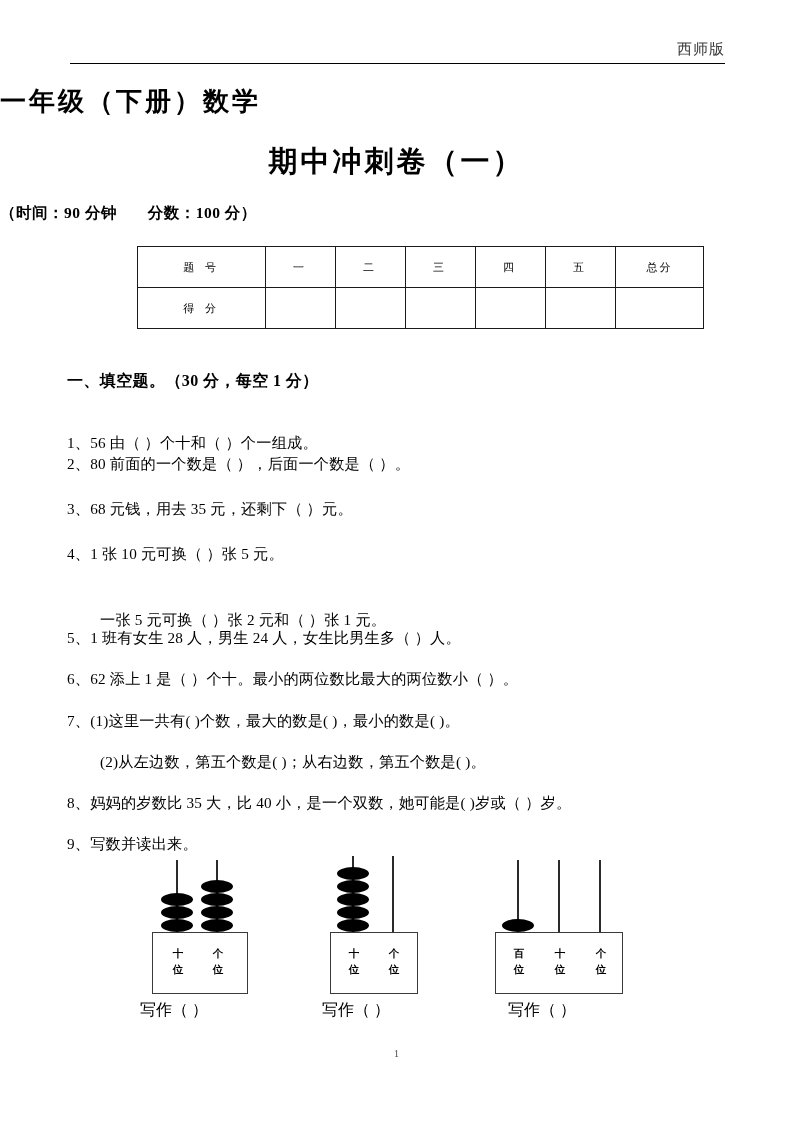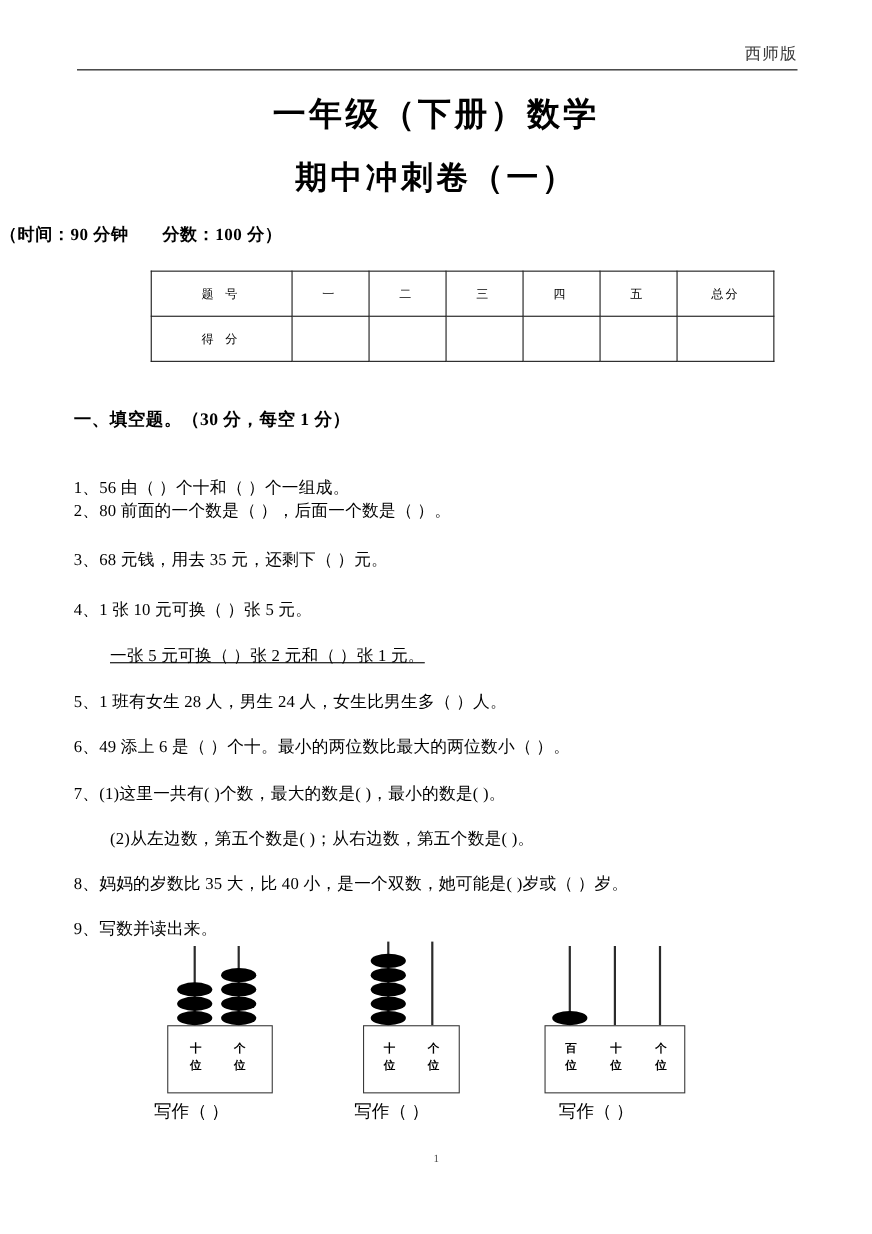--- a/index.html
+++ b/index.html
@@ -45,22 +45,21 @@
     height: 0;
     border-top: 1.4px solid #000;
   }
 
   
   .title-main {
     position: absolute;
     left: 0;
     top: 84px;
     width: 793px;
-    text-align: center;
-    font-size: 30px;
+    font-size: 26px;
     font-weight: 700;
     letter-spacing: 3px;
     font-family: "Liberation Serif", "DejaVu Serif", serif;
   }
   .title-sub {
     position: absolute;
     left: 0;
     top: 142px;
     width: 793px;
     text-align: center;
@@ -235,23 +234,23 @@
     </tbody>
   </table>
 
   <div class="section-heading">一、填空题。（30 分，每空 1 分）</div>
 
   <div id="question-list">
       <div class="q" style="top: 433px;">1、56 由（         ）个十和（        ）个一组成。</div>
       <div class="q" style="top: 454px;">2、80 前面的一个数是（         ），后面一个数是（          ）。</div>
       <div class="q" style="top: 499px;">3、68 元钱，用去 35 元，还剩下（           ）元。</div>
       <div class="q" style="top: 544px;">4、1 张 10 元可换（          ）张 5 元。</div>
-      <div class="q indent" style="top: 586px; text-decoration: underline;">一张 5 元可换（           ）张 2 元和（          ）张 1 元。</div>
+      <div class="q indent" style="top: 610px;">一张 5 元可换（           ）张 2 元和（          ）张 1 元。</div>
       <div class="q" style="top: 628px;">5、1 班有女生 28 人，男生 24 人，女生比男生多（         ）人。</div>
-      <div class="q" style="top: 669px;">6、49 添上 6 是（         ）个十。最小的两位数比最大的两位数小（            ）。</div>
+      <div class="q" style="top: 669px;">6、62 添上 1 是（         ）个十。最小的两位数比最大的两位数小（            ）。</div>
       <div class="q" style="top: 711px;">7、(1)这里一共有(        )个数，最大的数是(         )，最小的数是(         )。</div>
       <div class="q indent" style="top: 752px;">(2)从左边数，第五个数是(        )；从右边数，第五个数是(         )。</div>
       <div class="q" style="top: 793px;">8、妈妈的岁数比 35 大，比 40 小，是一个双数，她可能是(      )岁或（     ）岁。</div>
       <div class="q" style="top: 834px;">9、写数并读出来。</div>
     </div>
 
   <div class="abacus-group" id="abacus-group">
       <div class="abacus" style="left: 152px;">
         <div class="rods" style="width: 96px;">
           <div class="rod" style="left: 24px; height: 72px;">

